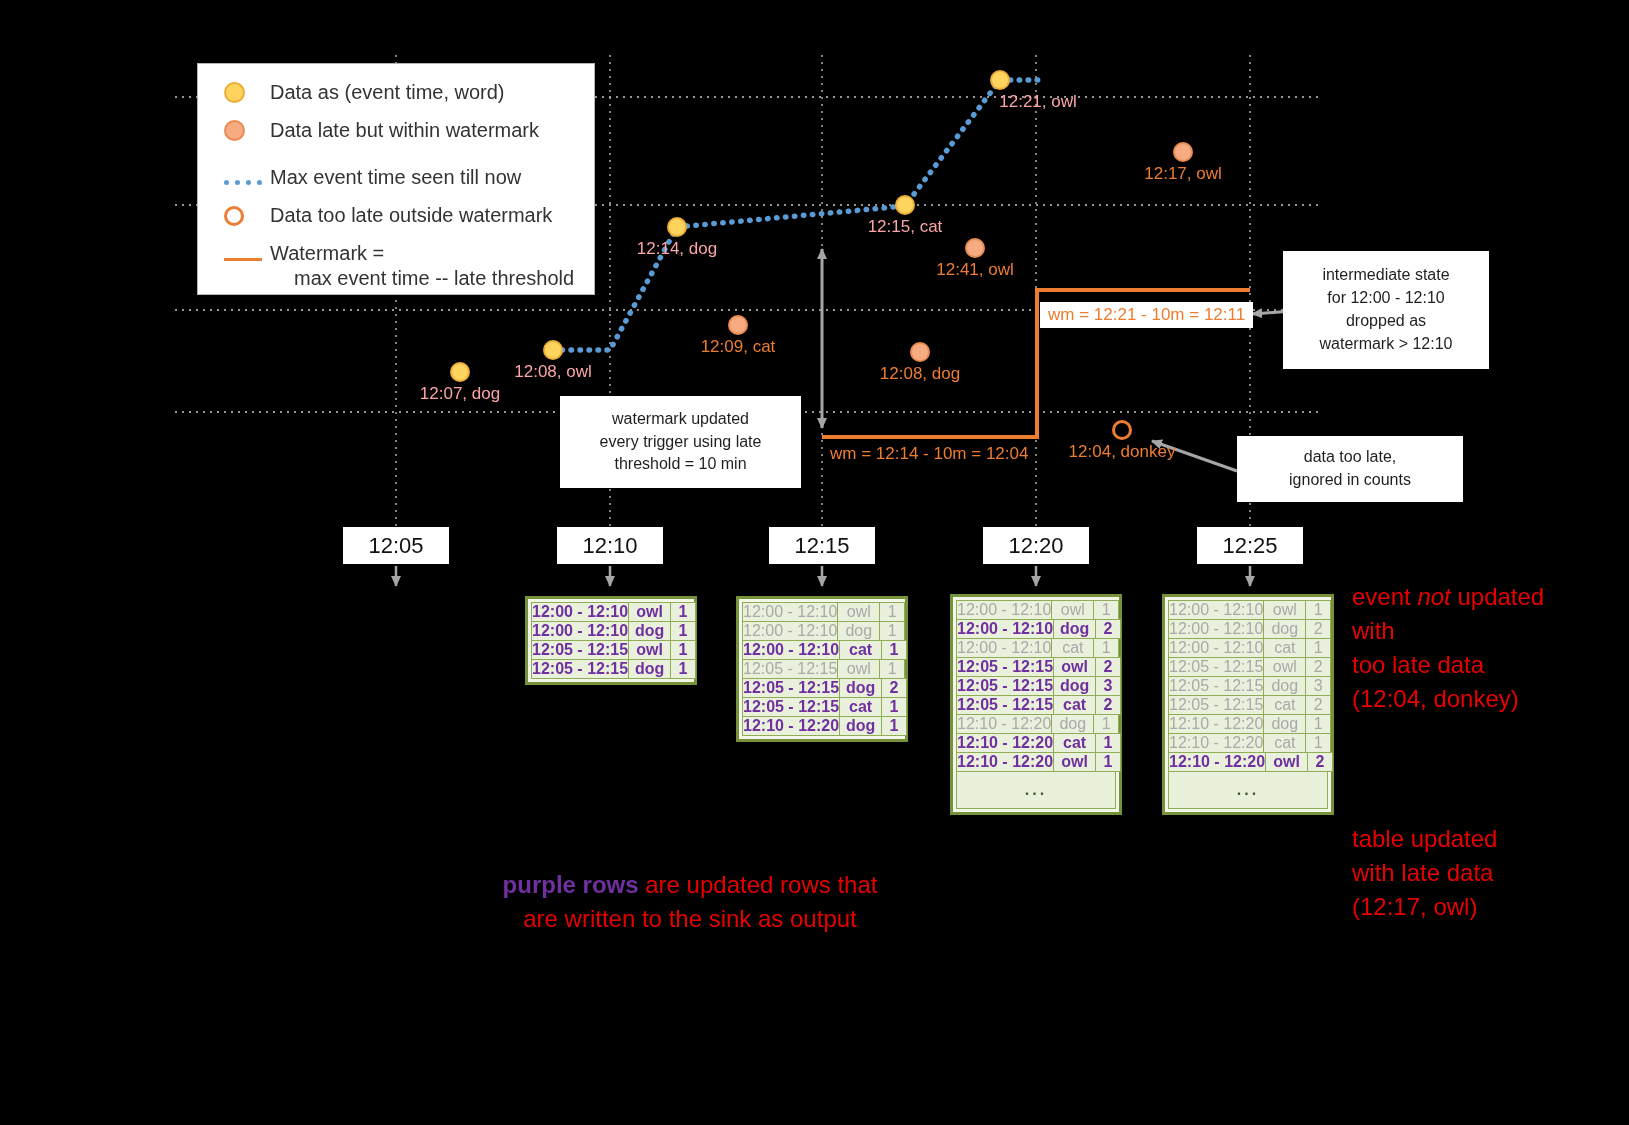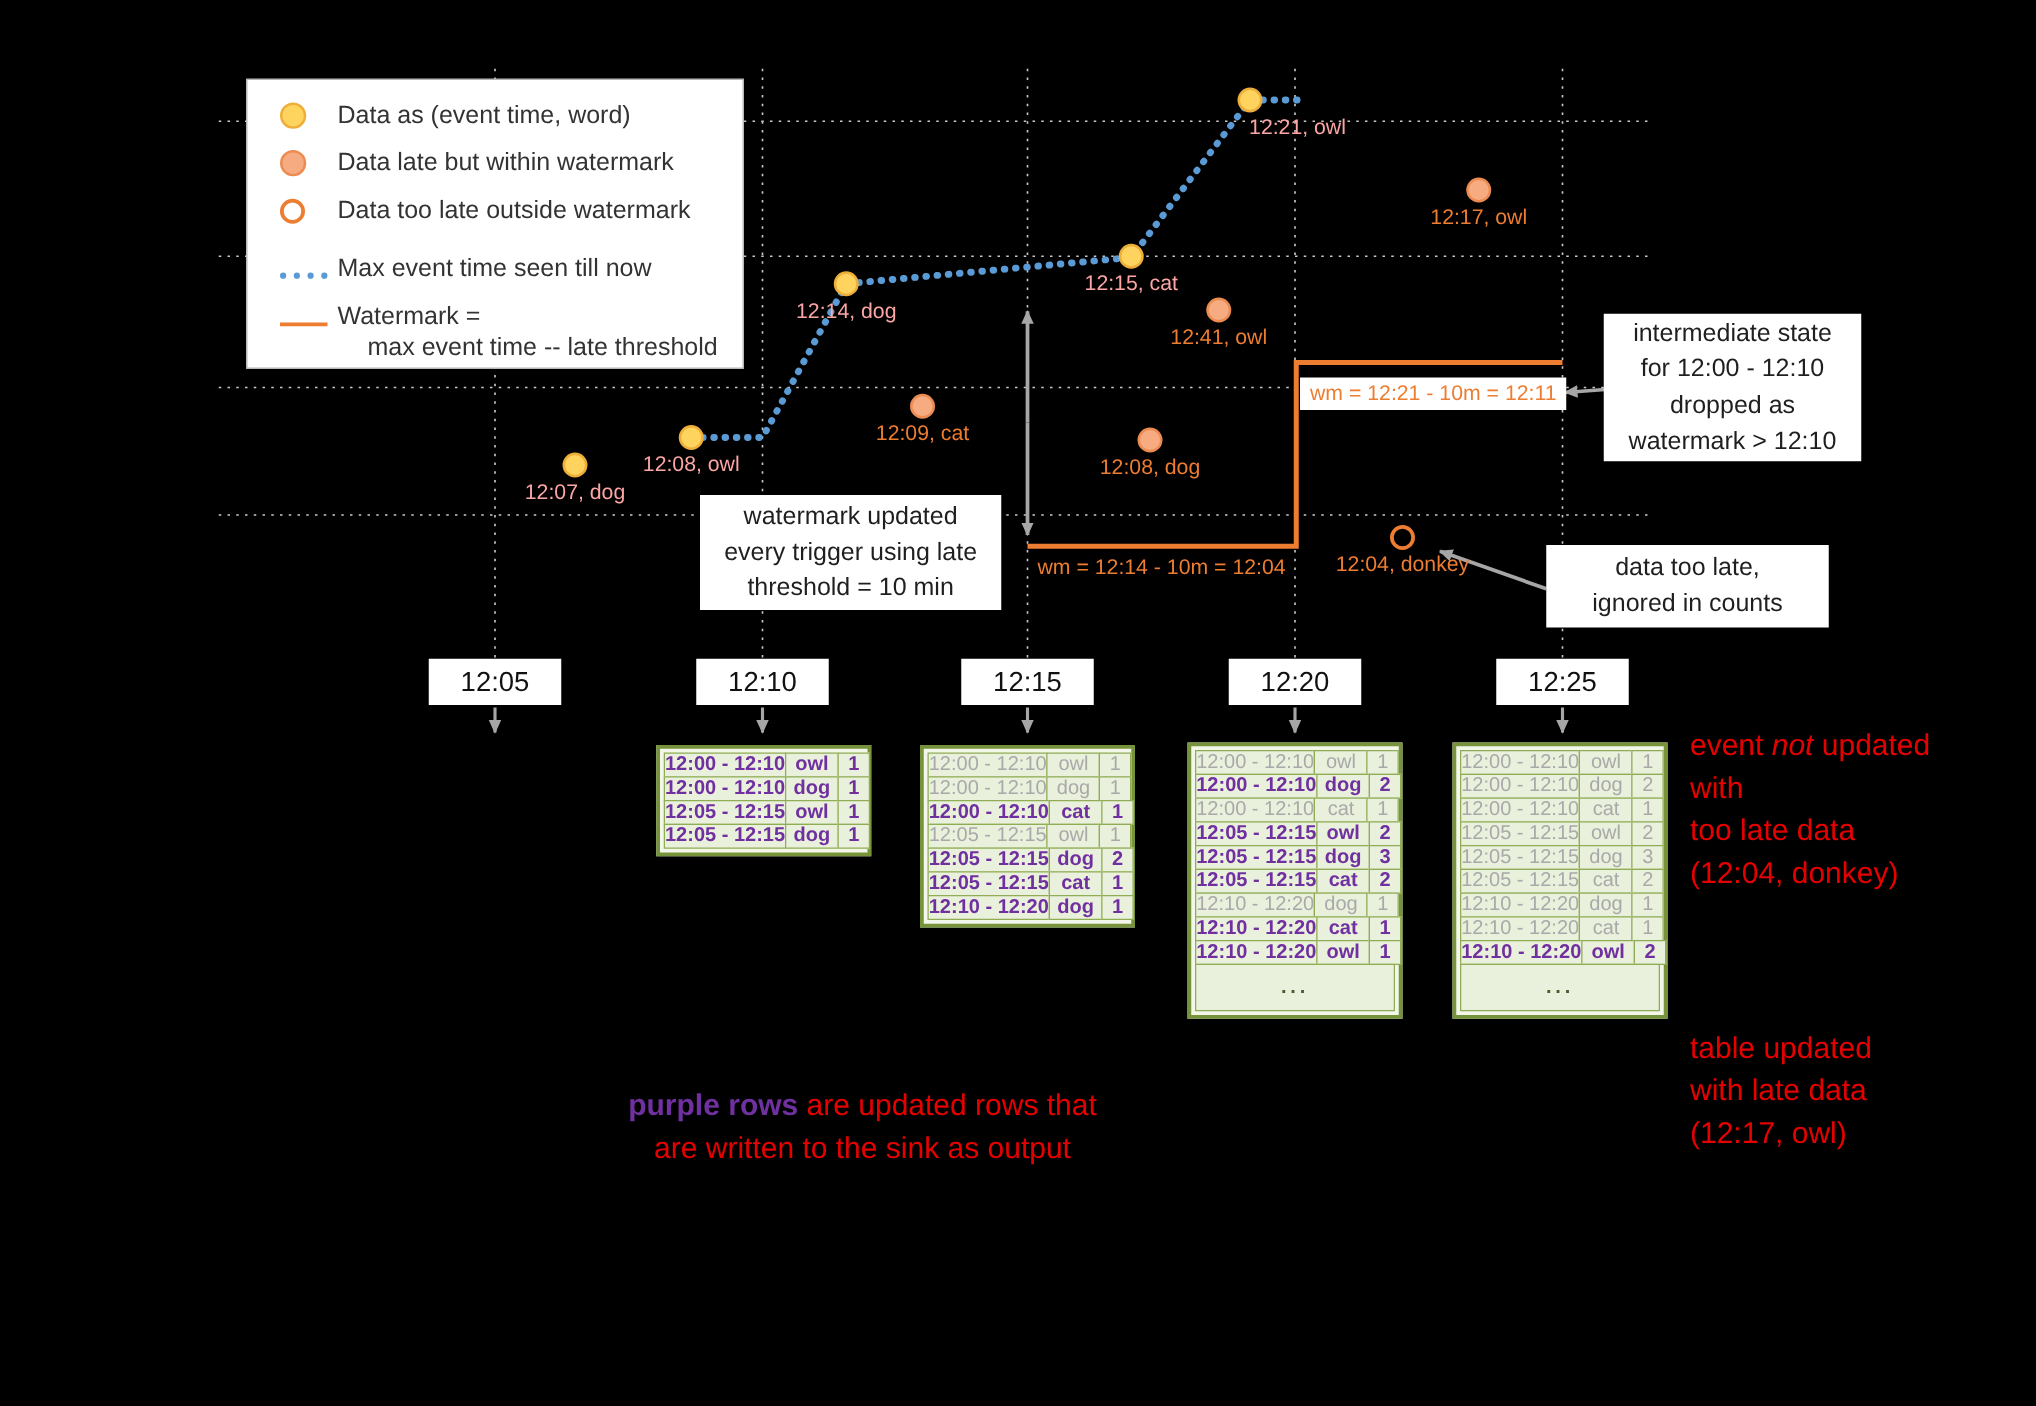--- a/index.html
+++ b/index.html
@@ -29,21 +29,21 @@
   .point.toolate{background:#000;border:3.5px solid #ED7D31;}
   .point-label{position:absolute;transform:translateX(-50%);font-size:17px;white-space:nowrap;}
   .point-label.ontime{color:#fca5a5;}
   .point-label.late,.point-label.toolate{color:#ED7D31;}
 
   
   .wm-label{position:absolute;font-size:17px;color:#ED7D31;white-space:nowrap;}
   .wm-label.boxed{background:#fff;padding:3px 8px;}
 
   
-  .note-box{position:absolute;background:#fff;color:#1f1f1f;font-size:20px;text-align:center;
+  .note-box{position:absolute;background:#fff;color:#1f1f1f;font-size:16px;text-align:center;
             display:flex;flex-direction:column;justify-content:center;box-sizing:border-box;line-height:1.43;}
 
   
   .time-box{position:absolute;top:527px;width:106px;height:37px;background:#fff;color:#111;
             font-size:22px;display:flex;align-items:center;justify-content:center;}
 
   
   .rtable{position:absolute;width:172px;border:3px solid #76933C;background:#f3f7ea;
           padding:3px;box-sizing:border-box;display:flex;flex-direction:column;}
   .trow{display:grid;grid-template-columns:1fr 42px 25px;height:20px;margin-top:-1px;}
@@ -112,31 +112,31 @@
           <span class="dot ontime"></span>
         </span>
       <span>Data as (event time, word)</span>
     </div>
     <div class="legend-row">
       <span class="swatch">
           <span class="dot late"></span>
         </span>
       <span>Data late but within watermark</span>
     </div>
+    <div class="legend-row spaced">
+      <span class="swatch">
+          <span class="line-sample-blue"></span>
+        </span>
+      <span>Max event time seen till now</span>
+    </div>
     <div class="legend-row">
       <span class="swatch">
           <span class="dot toolate"></span>
         </span>
       <span>Data too late outside watermark</span>
-    </div>
-    <div class="legend-row spaced">
-      <span class="swatch">
-          <span class="line-sample-blue"></span>
-        </span>
-      <span>Max event time seen till now</span>
     </div>
     <div class="legend-row">
       <span class="swatch">
           <span class="line-sample-orange"></span>
         </span>
       <span class="legend-two-line">
         <span>Watermark =</span>
         <span class="indent">max event time -- late threshold</span>
       </span>
     </div>

